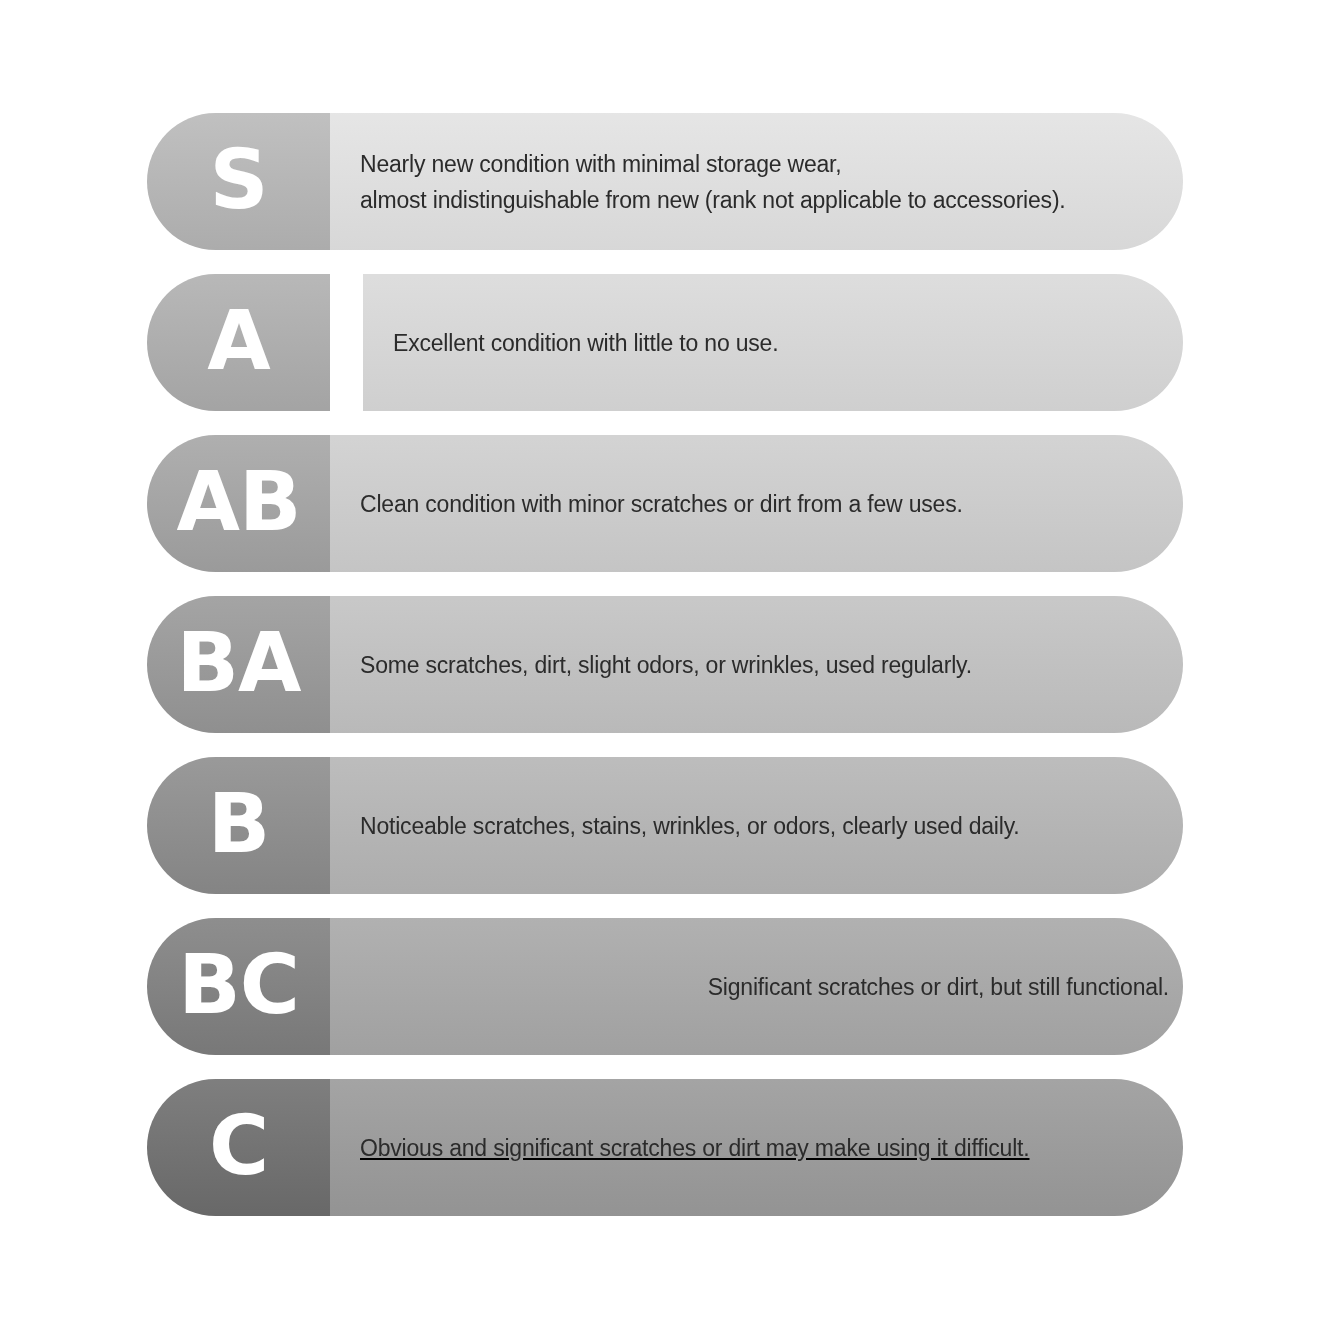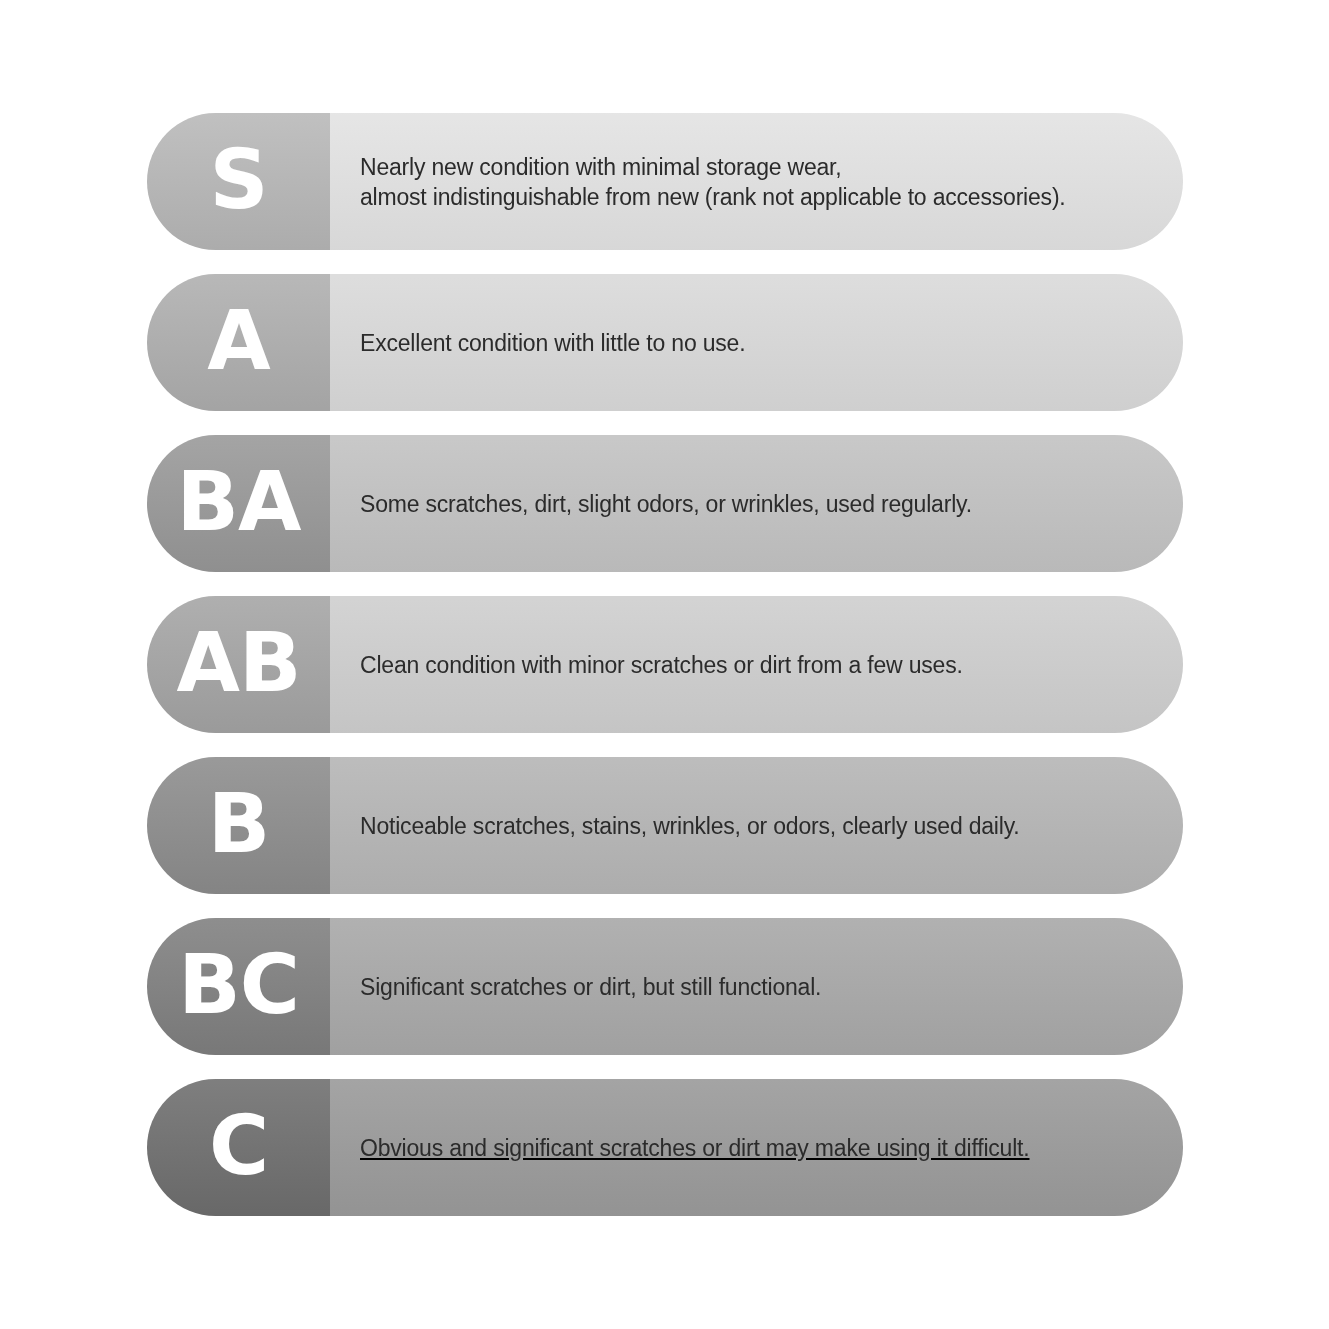--- a/index.html
+++ b/index.html
@@ -52,21 +52,21 @@
   }
   .rank-body {
     flex: 1 1 auto;
     display: flex;
     align-items: center;
     padding: 0 14px 0 30px;
     background-image: linear-gradient(180deg, rgba(255,255,255,0.09), rgba(0,0,0,0.05));
   }
   .rank-desc {
     font-size: 23px;
-    line-height: 30px;
+    line-height: 36px;
     color: #2b2b2b;
     white-space: pre-line;
     letter-spacing: -0.2px;
   }
 </style>
 </head>
 <body>
 
 <div class="canvas">
   <div class="rank-table">
@@ -78,57 +78,57 @@
       <div class="rank-body" style="background-color: rgb(227, 227, 227);">
         <span class="rank-desc">Nearly new condition with minimal storage wear,
 almost indistinguishable from new (rank not applicable to accessories).</span>
       </div>
     </div>
 
     <div class="rank-row">
       <div class="rank-label" style="background-color: rgb(176, 176, 176);">
         <span class="rank-letter">A</span>
       </div>
-      <div class="rank-body" style="background-color: rgb(218, 218, 218);">
+      <div class="rank-body" style="background-color: rgb(218, 218, 218); margin-left: 33px;">
         <span class="rank-desc">Excellent condition with little to no use.</span>
+      </div>
+    </div>
+
+    <div class="rank-row">
+      <div class="rank-label" style="background-color: rgb(166, 166, 166);">
+        <span class="rank-letter">AB</span>
+      </div>
+      <div class="rank-body" style="background-color: rgb(207, 207, 207);">
+        <span class="rank-desc">Clean condition with minor scratches or dirt from a few uses.</span>
       </div>
     </div>
 
     <div class="rank-row">
       <div class="rank-label" style="background-color: rgb(154, 154, 154);">
         <span class="rank-letter">BA</span>
       </div>
       <div class="rank-body" style="background-color: rgb(195, 195, 195);">
         <span class="rank-desc">Some scratches, dirt, slight odors, or wrinkles, used regularly.</span>
-      </div>
-    </div>
-
-    <div class="rank-row">
-      <div class="rank-label" style="background-color: rgb(166, 166, 166);">
-        <span class="rank-letter">AB</span>
-      </div>
-      <div class="rank-body" style="background-color: rgb(207, 207, 207);">
-        <span class="rank-desc">Clean condition with minor scratches or dirt from a few uses.</span>
       </div>
     </div>
 
     <div class="rank-row">
       <div class="rank-label" style="background-color: rgb(142, 142, 142);">
         <span class="rank-letter">B</span>
       </div>
       <div class="rank-body" style="background-color: rgb(182, 182, 182);">
         <span class="rank-desc">Noticeable scratches, stains, wrinkles, or odors, clearly used daily.</span>
       </div>
     </div>
 
     <div class="rank-row">
       <div class="rank-label" style="background-color: rgb(129, 129, 129); align-items: center;">
         <span class="rank-letter">BC</span>
       </div>
-      <div class="rank-body" style="background-color: rgb(169, 169, 169);">
+      <div class="rank-body" style="background-color: rgb(169, 169, 169); justify-content: flex-end;">
         <span class="rank-desc">Significant scratches or dirt, but still functional.</span>
       </div>
     </div>
 
     <div class="rank-row">
       <div class="rank-label" style="background-color: rgb(112, 112, 112);">
         <span class="rank-letter">C</span>
       </div>
       <div class="rank-body" style="background-color: rgb(155, 155, 155); text-decoration: underline;">
         <span class="rank-desc">Obvious and significant scratches or dirt may make using it difficult.</span>

